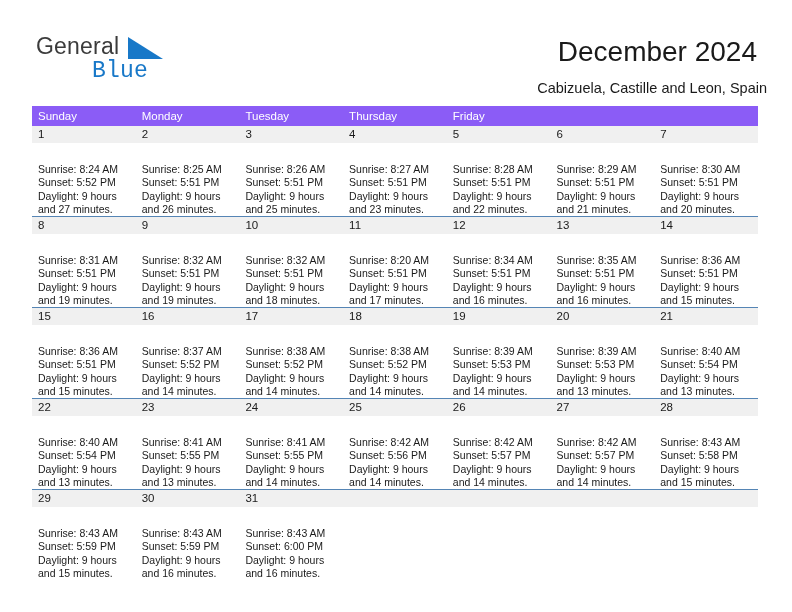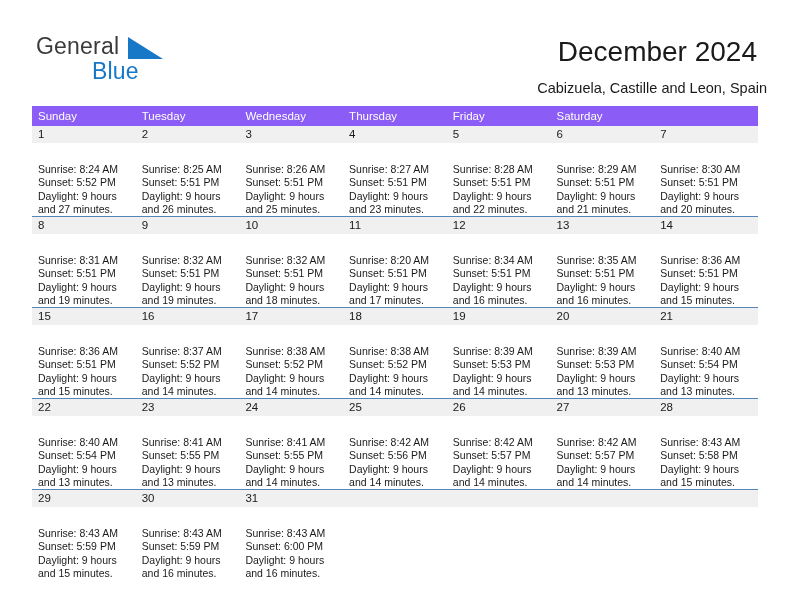--- a/index.html
+++ b/index.html
@@ -15,21 +15,21 @@
   
   .brand{position:absolute;left:36px;top:33px;width:300px;height:56px;}
   .brand-row1{position:relative;height:27px;}
   .brand-general{
     position:absolute;left:0;top:0;
     font-size:23px;color:#3b3b3b;letter-spacing:.2px;line-height:27px;
   }
   .brand-tri{position:absolute;left:92px;top:4px;width:35px;height:22px;}
   .brand-blue{
     position:absolute;left:56px;top:25px;
-    font-size:23px;color:#1878c8;letter-spacing:.2px;line-height:27px;
+    font-size:23px;color:#1878c8;letter-spacing:.2px;line-height:27px;font-family:Liberation Mono, monospace;
   }
 
   .title{
     position:absolute;right:35px;top:36px;
     font-size:28px;color:#1a1a1a;text-align:right;white-space:nowrap;
     font-weight:400;
   }
   .subtitle{
     position:absolute;right:25px;top:80px;
     font-size:14.5px;color:#1a1a1a;text-align:right;white-space:nowrap;
@@ -82,25 +82,24 @@
     </div>
     <span class="brand-blue">Blue</span>
   </div>
 
   <div class="title">December 2024</div>
   <div class="subtitle">Cabizuela, Castille and Leon, Spain</div>
 
   <div class="cal">
     <div class="weekhead">
       <div class="wh">Sunday</div>
+      <div class="wh">Monday</div>
       <div class="wh">Tuesday</div>
-      <div class="wh">Wednesday</div>
       <div class="wh">Thursday</div>
       <div class="wh">Friday</div>
-      <div class="wh">Saturday</div>
     </div>
     <div id="weeks-host">
         <div class="week" style="border-top: none;">
           <div class="daynum-band"></div>
           <div class="cells">
             <div class="cell">
               <div class="dn">1</div>
               <div class="info">
                 <div>Sunrise: 8:24 AM</div>
                 <div>Sunset: 5:52 PM</div>

